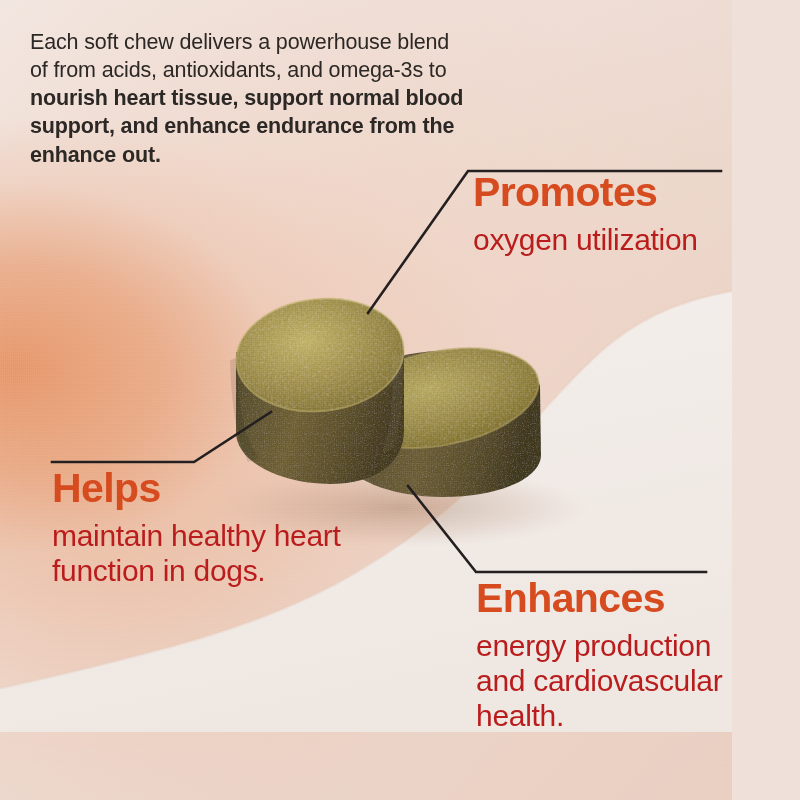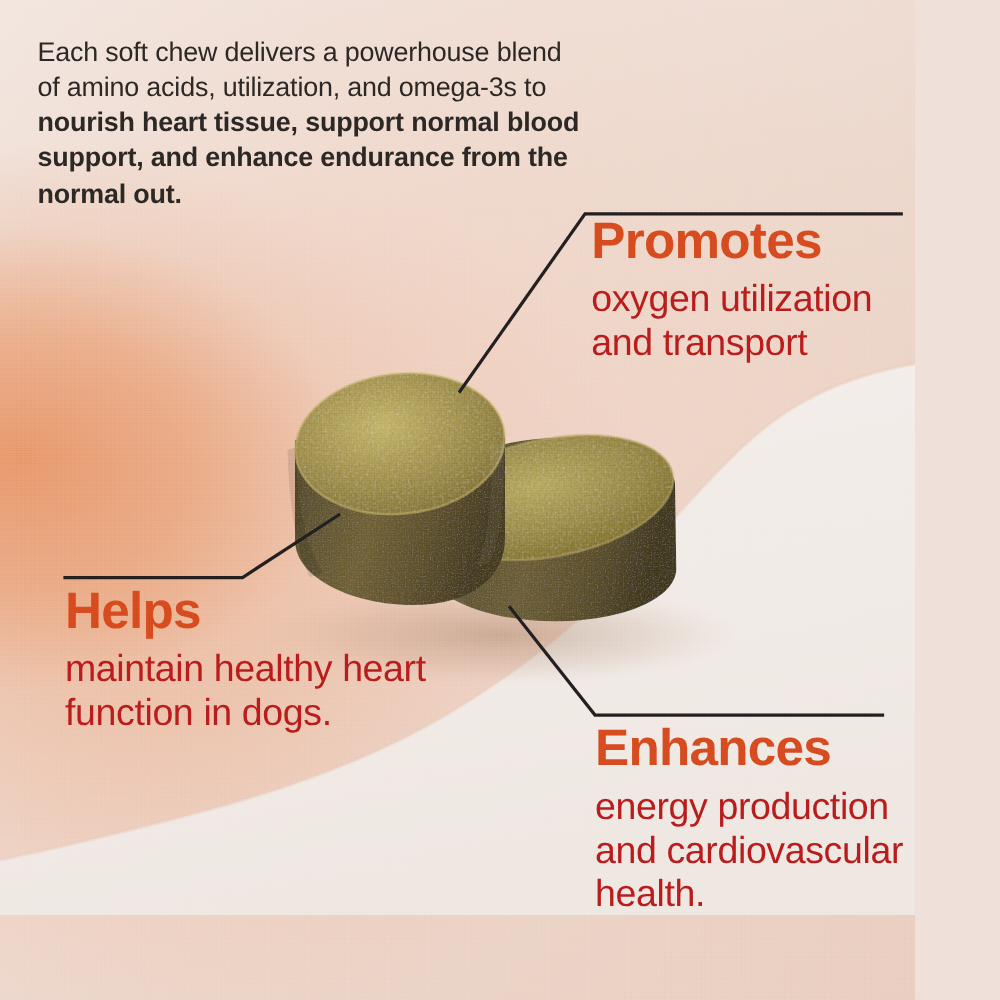--- a/index.html
+++ b/index.html
@@ -204,31 +204,30 @@
 
     <polyline points="368,313 468,171 721,171" fill="none" stroke="#231F20" stroke-width="2.6" stroke-linecap="square" stroke-linejoin="miter"></polyline>
 
     <polyline points="271,412 194,462 52,462" fill="none" stroke="#231F20" stroke-width="2.6" stroke-linecap="square" stroke-linejoin="miter"></polyline>
 
     <polyline points="408,486 476,572 706,572" fill="none" stroke="#231F20" stroke-width="2.6" stroke-linecap="square" stroke-linejoin="miter"></polyline>
   </svg>
 
   <div class="intro">
     <span class="light">Each soft chew delivers a powerhouse blend</span><br>
-    <span class="light">of amino acids, utilization, and omega-3s to</span><br>
+    <span class="light">of from acids, antioxidants, and omega-3s to</span><br>
     <span class="bold">nourish heart tissue, support normal blood</span><br>
     <span class="bold">support, and enhance endurance from the</span><br>
-    <span class="bold">normal out.</span>
+    <span class="bold">enhance out.</span>
   </div>
 
   <div class="callout" id="callout-promotes">
     <div class="kicker">Promotes</div>
     <div class="detail">
       <span>oxygen utilization</span><br>
-      <span>and transport</span>
     </div>
   </div>
 
   <div class="callout" id="callout-helps">
     <div class="kicker">Helps</div>
     <div class="detail">
       <span>maintain healthy heart</span><br>
       <span>function in dogs.</span>
     </div>
   </div>

